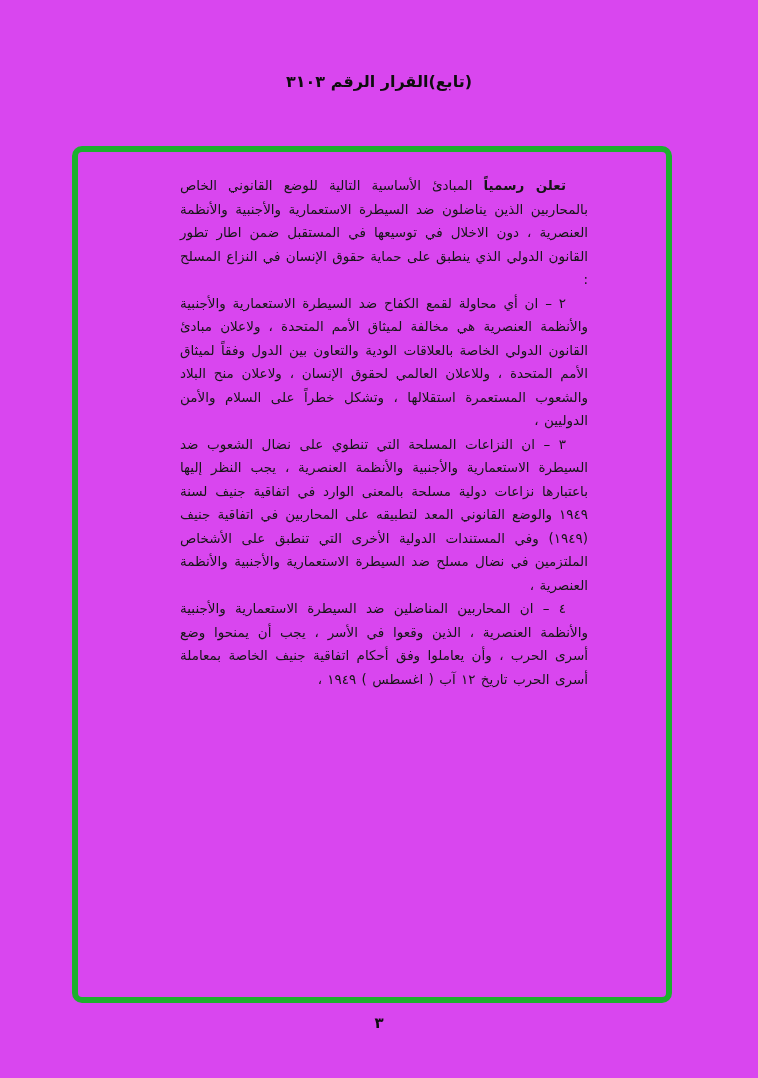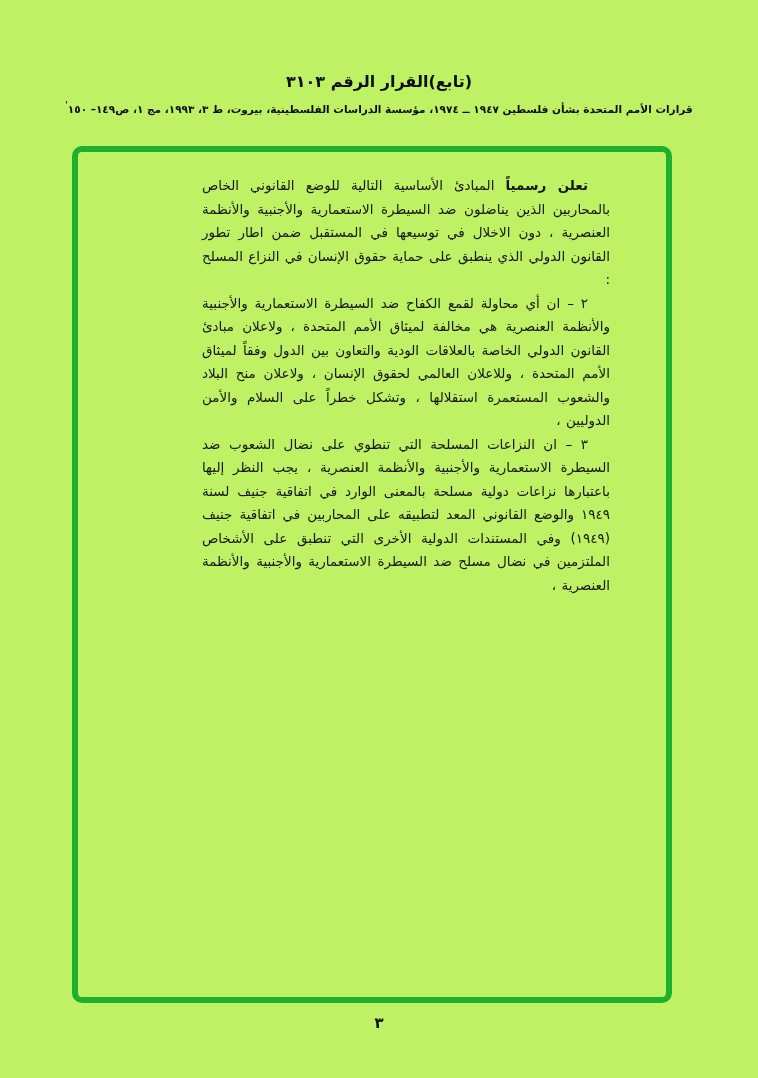--- a/index.html
+++ b/index.html
@@ -1,21 +1,21 @@
 <!DOCTYPE html>
 <html lang="ar" dir="rtl"><head>
 <meta charset="utf-8">
 <style>
   * { margin: 0; padding: 0; box-sizing: border-box; }
   html, body { background: #ffffff; }
   .page {
     position: relative;
     width: 758px;
     height: 1078px;
-    background: #bef264;
+    background: #d946ef;
     font-family: "DejaVu Sans", sans-serif;
     color: #141414;
     direction: rtl;
     overflow: hidden;
   }
   .doc-title {
     position: absolute;
     top: 72px;
     left: 0; right: 0;
     text-align: center;
@@ -54,21 +54,20 @@
     top: 174px;
     left: 180px;
     width: 408px;
     direction: rtl;
     text-align: justify;
     text-align-last: right;
     font-size: 13.5px;
     line-height: 23.5px;
     color: #161616;
     word-spacing: 1px;
-    margin-left: 22px;
   }
   .text-col p {
     margin: 0;
     text-indent: 22px;
   }
   .lead-bold { font-weight: bold; }
   .page-num {
     position: absolute;
     top: 1014px;
     left: 0; right: 0;
@@ -78,25 +77,25 @@
     color: #0d0d0d;
   }
 </style>
 </head>
 <body>
 
 <div class="page">
 
   <div class="doc-title">(تابع)القرار الرقم  ٣١٠٣</div>
 
-  <div class="source-line"><span>قرارات الأمم المتحدة بشأن فلسطين ١٩٤٧ ــ ١٩٧٤، مؤسسة الدراسات الفلسطينية، بيروت، ط ٣، ١٩٩٣، مج ١، ص١٤٩– ١٥٠</span><sup>'</sup></div>
 
   <div class="green-frame" style="border-color: rgb(28, 176, 46);"></div>
 
   <div class="text-col">
     <p><span class="lead-bold">تعلن رسمياً</span><span> المبادئ الأساسية التالية للوضع القانوني الخاص بالمحاربين الذين يناضلون ضد السيطرة الاستعمارية والأجنبية والأنظمة العنصرية ، دون الاخلال في توسيعها في المستقبل ضمن اطار تطور القانون الدولي الذي ينطبق على حماية حقوق الإنسان في النزاع المسلح :</span></p>
     <p>٢ – ان أي محاولة لقمع الكفاح ضد السيطرة الاستعمارية والأجنبية والأنظمة العنصرية هي مخالفة لميثاق الأمم المتحدة ، ولاعلان مبادئ القانون الدولي الخاصة بالعلاقات الودية والتعاون بين الدول وفقاً لميثاق الأمم المتحدة ، وللاعلان العالمي لحقوق الإنسان ، ولاعلان منح البلاد والشعوب المستعمرة استقلالها ، وتشكل خطراً على السلام والأمن الدوليين ،</p>
     <p>٣ – ان النزاعات المسلحة التي تنطوي على نضال الشعوب ضد السيطرة الاستعمارية والأجنبية والأنظمة العنصرية ، يجب النظر إليها باعتبارها نزاعات دولية مسلحة بالمعنى الوارد في اتفاقية جنيف لسنة ١٩٤٩ والوضع القانوني المعد لتطبيقه على المحاربين في اتفاقية جنيف (١٩٤٩) وفي المستندات الدولية الأخرى التي تنطبق على الأشخاص الملتزمين في نضال مسلح ضد السيطرة الاستعمارية والأجنبية والأنظمة العنصرية ،</p>
+    <p>٤ – ان المحاربين المناضلين ضد السيطرة الاستعمارية والأجنبية والأنظمة العنصرية ، الذين وقعوا في الأسر ، يجب أن يمنحوا وضع أسرى الحرب ، وأن يعاملوا وفق أحكام اتفاقية جنيف الخاصة بمعاملة أسرى الحرب تاريخ ١٢ آب ( اغسطس ) ١٩٤٩ ،</p>
   </div>
 
   <div class="page-num">٣</div>
 
 </div>
 
 </body></html>

